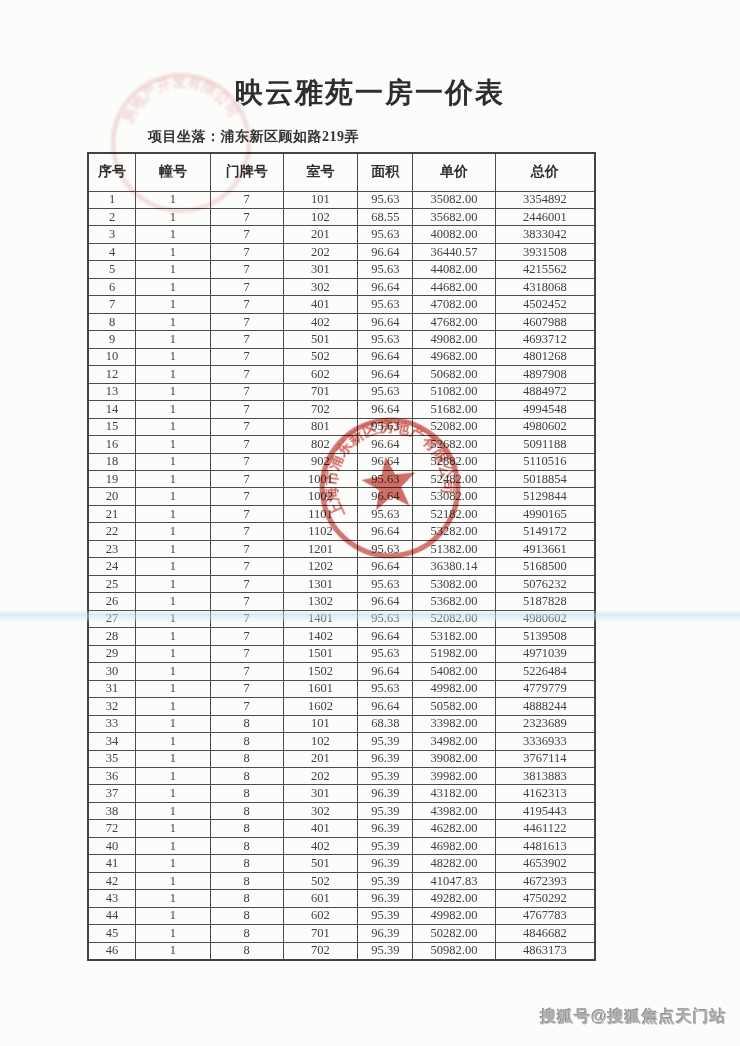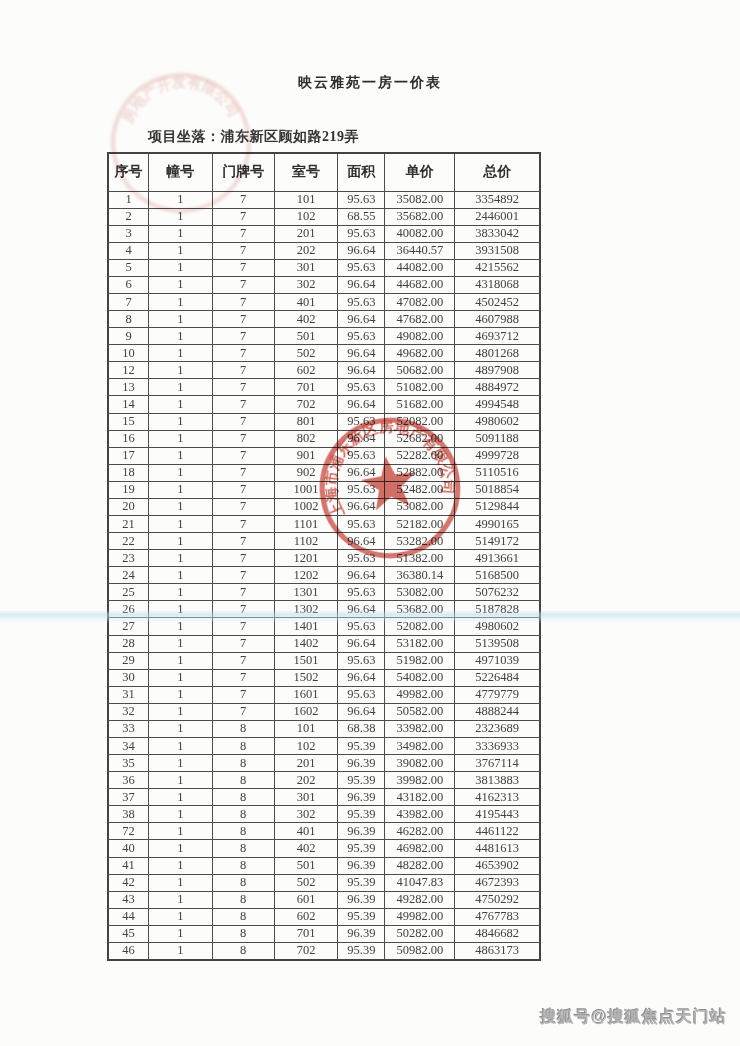--- a/index.html
+++ b/index.html
@@ -3,28 +3,28 @@
 <meta charset="utf-8">
 <style>
   html,body{margin:0;padding:0;}
   body{
     width:740px;height:1046px;position:relative;overflow:hidden;
     background:#fcfcfb;
     font-family:"Liberation Serif","DejaVu Serif",serif;
   }
   .page-title{
     position:absolute;left:0;top:74px;width:740px;text-align:center;
-    font-size:14px;font-weight:700;letter-spacing:2px;color:#2e2e2e;
+    font-size:28px;font-weight:700;letter-spacing:2px;color:#2e2e2e;
   }
   .subtitle{
     position:absolute;left:100px;top:128px;
     font-size:14px;font-weight:700;color:#333;letter-spacing:0.5px;margin-left:48px;
   }
   table.price-table{
-    position:absolute;left:107px;top:152px;width:434px;height:809px;
+    position:absolute;left:87px;top:152px;width:509px;height:809px;
     border-collapse:collapse;table-layout:fixed;
     background:transparent;z-index:2;
   }
   .price-table th,.price-table td{
     border:1px solid #4c4c4c;text-align:center;vertical-align:middle;
     padding:0;overflow:hidden;white-space:nowrap;
   }
   .price-table{border:2px solid #434343;}
   .price-table thead tr{height:38px;}
   .price-table th{font-size:14px;font-weight:700;color:#303030;}
@@ -211,29 +211,20 @@
       <tr>
         <td>16</td>
         <td>1</td>
         <td>7</td>
         <td>802</td>
         <td>96.64</td>
         <td>52682.00</td>
         <td>5091188</td>
       </tr>
       <tr>
-        <td>17</td>
-        <td>1</td>
-        <td>7</td>
-        <td>901</td>
-        <td>95.63</td>
-        <td>52282.00</td>
-        <td>4999728</td>
-      </tr>
-      <tr>
         <td>18</td>
         <td>1</td>
         <td>7</td>
         <td>902</td>
         <td>96.64</td>
         <td>52882.00</td>
         <td>5110516</td>
       </tr>
       <tr>
         <td>19</td>

